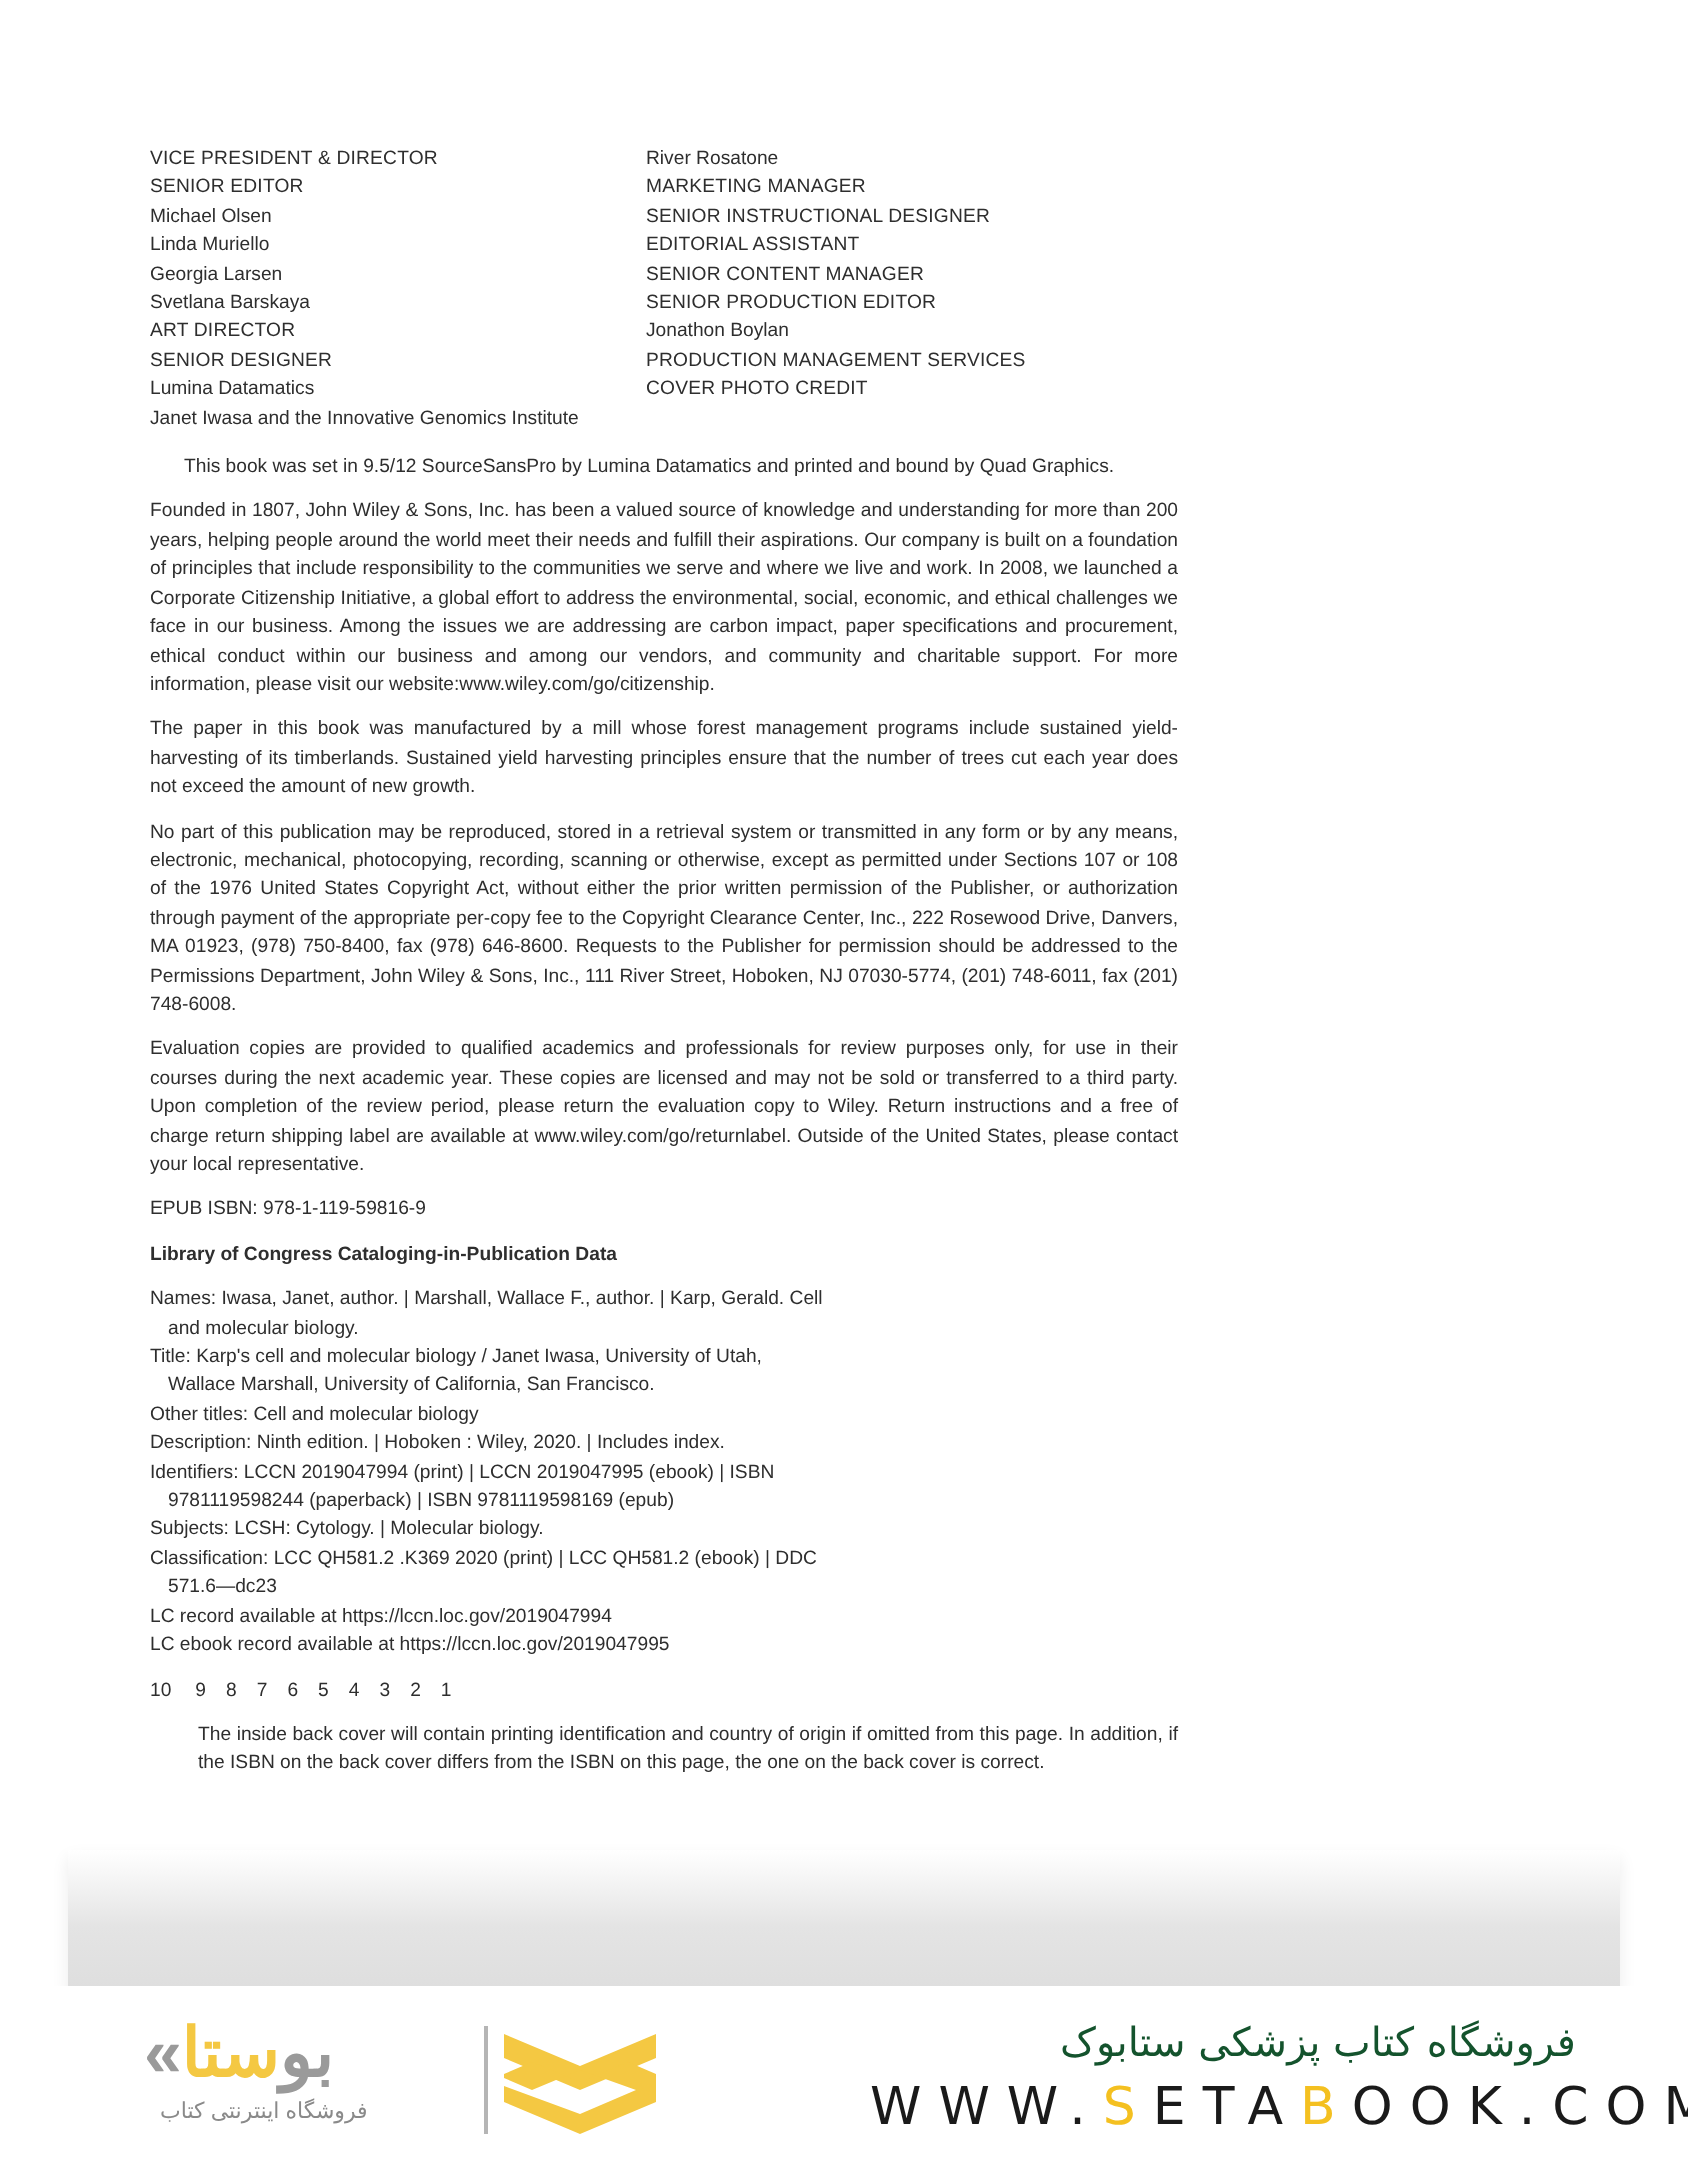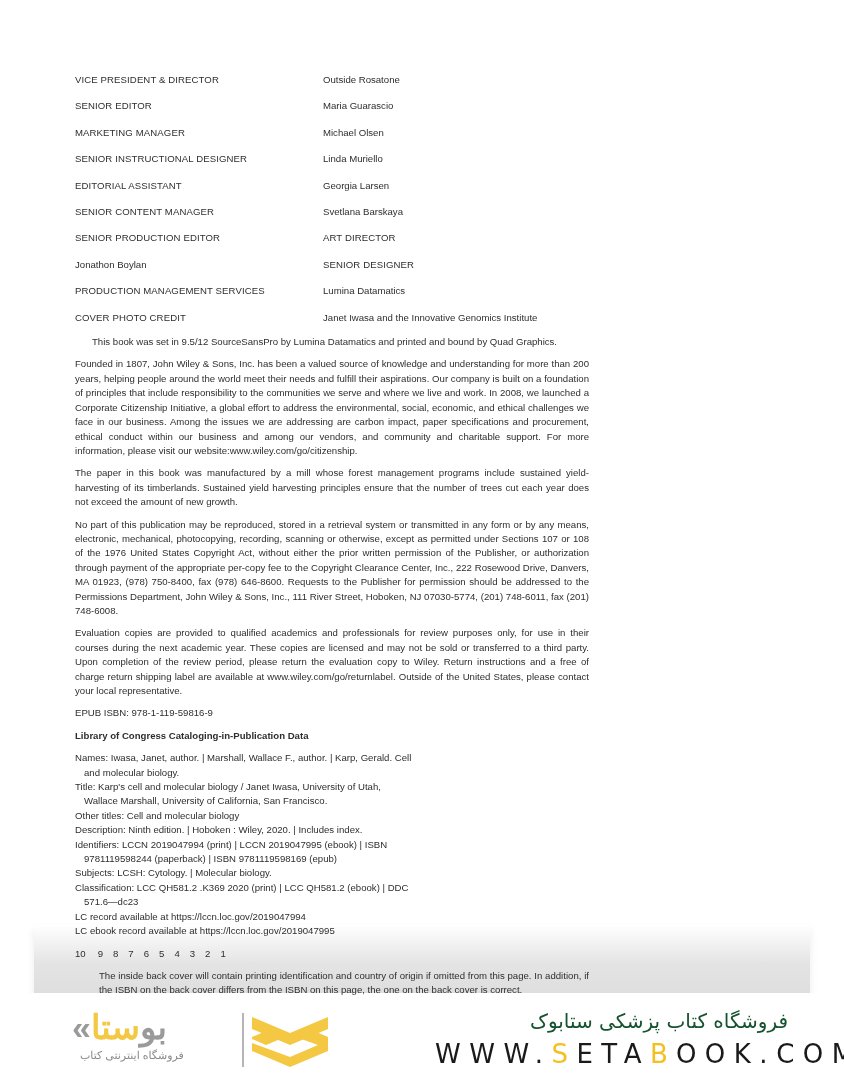--- a/index.html
+++ b/index.html
@@ -13,21 +13,21 @@
     }
     .fade {
       position: absolute; left: 34px; top: 925px; width: 776px; height: 70px;
       background: linear-gradient(to bottom, rgba(235,235,235,0) 0%, rgba(228,228,228,1) 55%, rgba(222,222,222,1) 100%);
       box-shadow: 0 4px 8px rgba(0,0,0,0.08);
     }
     .content {
       position: absolute; left: 75px; top: 73px; width: 514px;
       font-size: 9.6px; line-height: 14.4px; color: #2e2e2e;
     }
-    .credits { display: grid; grid-template-columns: 248px 1fr; row-gap: 12px; }
+    .credits { display: grid; grid-template-columns: 248px 1fr; row-gap: 0; }
     .credit-role { text-transform: uppercase; letter-spacing: 0.1px; white-space: nowrap; }
     .credit-name { white-space: nowrap; }
     p { margin: 0; text-align: justify; }
     .gap-s { margin-top: 8px; }
     .gap-m { margin-top: 10px; margin-left: 17px; }
     .bold { font-weight: bold; }
     .cip-line { padding-left: 9px; text-indent: -9px; text-align: left; }
     .nums span { display: inline-block; margin-right: 10px; }
     .nums span:first-child { margin-right: 12px; }
 
@@ -56,23 +56,22 @@
   </style>
 </head>
 <body>
 
 <div class="page">
   <div class="fade"></div>
   <div class="content">
 
     <div class="credits">
       <span class="credit-role">VICE PRESIDENT &amp; DIRECTOR</span>
-      <span class="credit-name">Outside Rosatone</span>
+      <span class="credit-name">River Rosatone</span>
       <span class="credit-role">SENIOR EDITOR</span>
-      <span class="credit-name">Maria Guarascio</span>
       <span class="credit-role">MARKETING MANAGER</span>
       <span class="credit-name">Michael Olsen</span>
       <span class="credit-role">SENIOR INSTRUCTIONAL DESIGNER</span>
       <span class="credit-name">Linda Muriello</span>
       <span class="credit-role">EDITORIAL ASSISTANT</span>
       <span class="credit-name">Georgia Larsen</span>
       <span class="credit-role">SENIOR CONTENT MANAGER</span>
       <span class="credit-name">Svetlana Barskaya</span>
       <span class="credit-role">SENIOR PRODUCTION EDITOR</span>
       <span class="credit-role">ART DIRECTOR</span>

